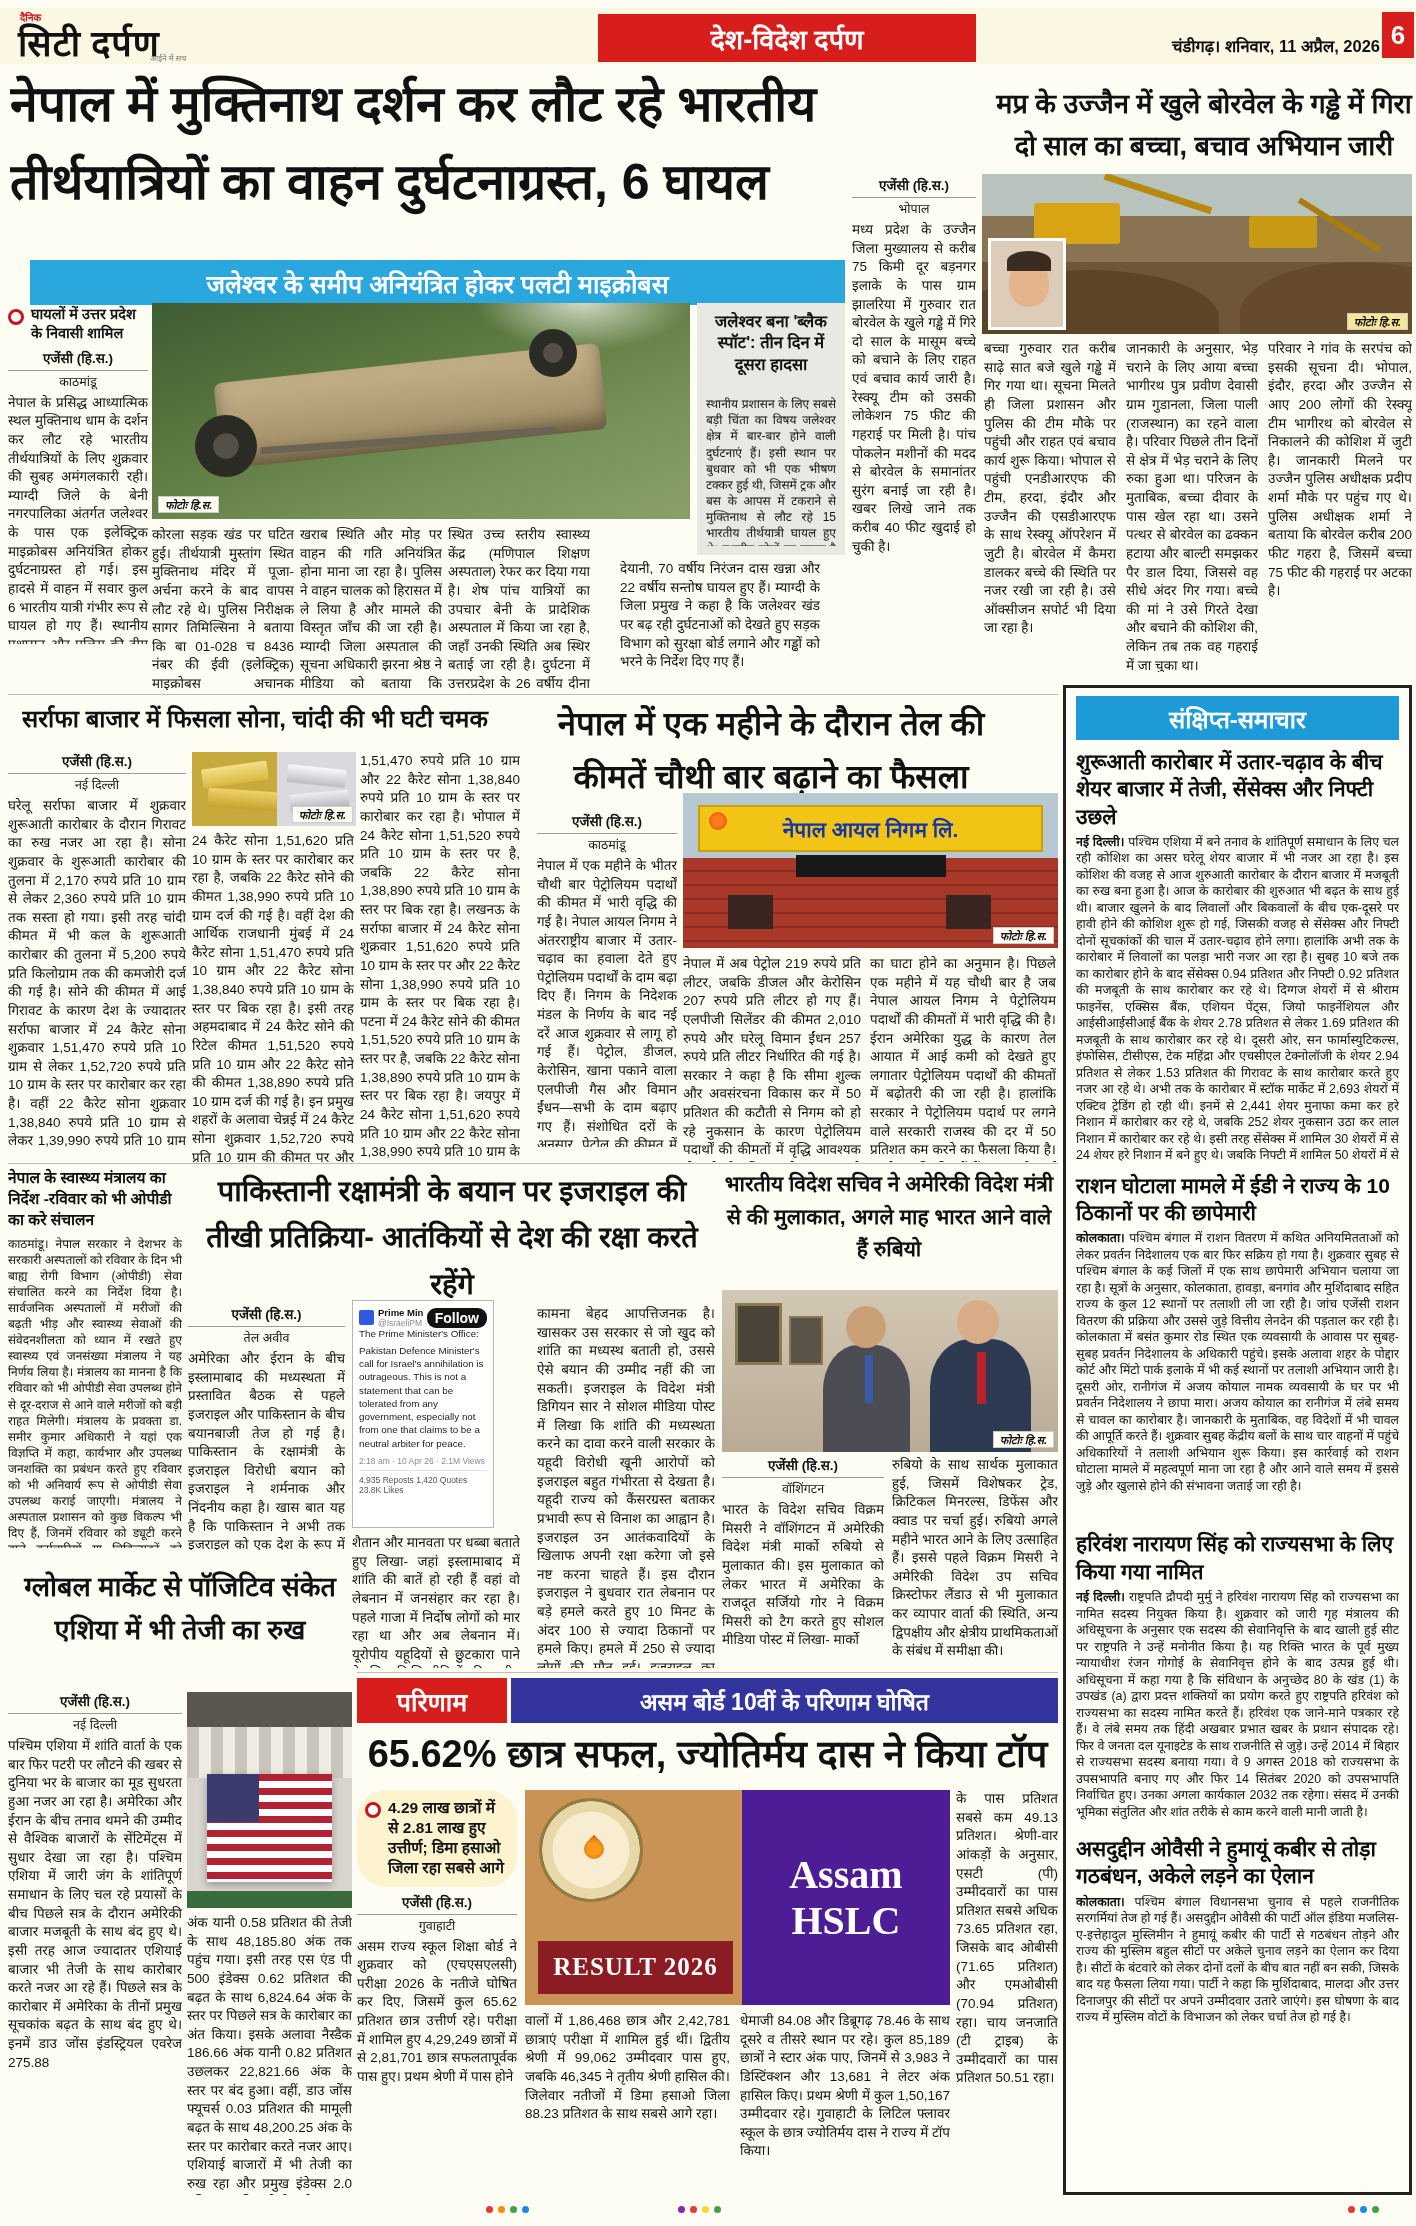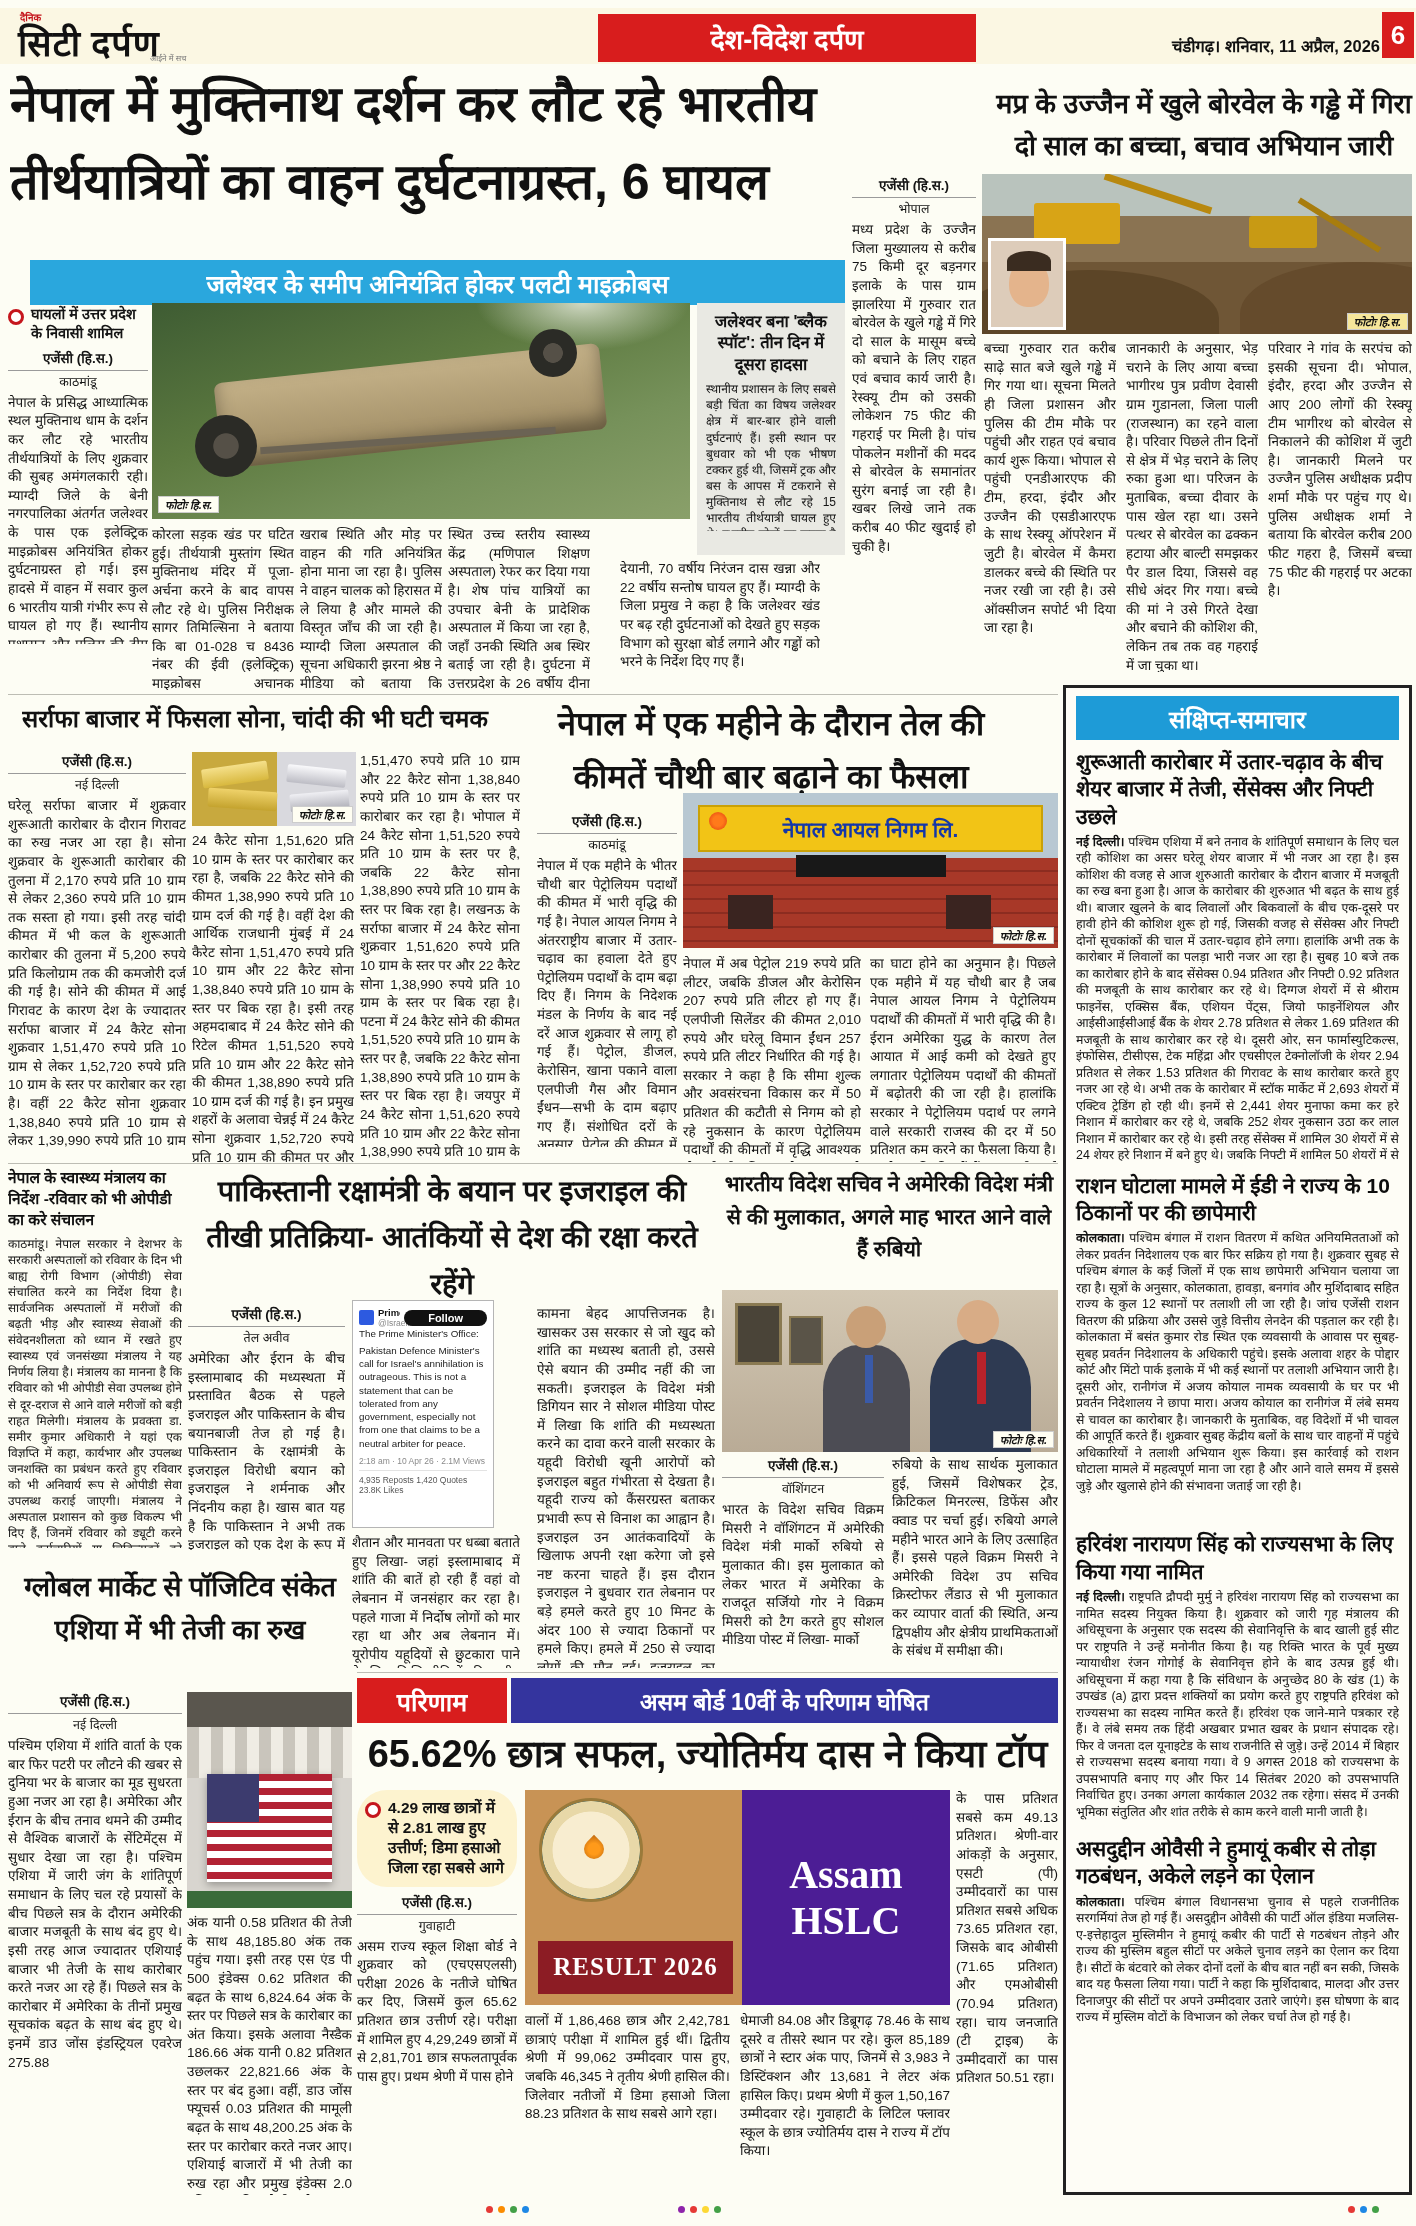--- a/index.html
+++ b/index.html
@@ -70,21 +70,21 @@
       <div class="body-txt">कोरला सड़क खंड पर घटित हुई। तीर्थयात्री मुस्तांग स्थित मुक्तिनाथ मंदिर में पूजा-अर्चना करने के बाद वापस लौट रहे थे। पुलिस निरीक्षक सागर तिमिल्सिना ने बताया कि बा 01-028 च 8436 नंबर की ईवी (इलेक्ट्रिक) माइक्रोबस अचानक अनियंत्रित होकर सड़क किनारे टकरा गई। प्रारंभिक जाँच में दुर्घटना का कारण सड़क की</div>
     </div>
   <div class="abs clip" style="left:300px;top:526px;width:142px;height:164px;">
       <div class="body-txt">खराब स्थिति और मोड़ पर वाहन की गति अनियंत्रित होना माना जा रहा है। पुलिस ने वाहन चालक को हिरासत में ले लिया है और मामले की विस्तृत जाँच की जा रही है। म्याग्दी जिला अस्पताल की सूचना अधिकारी झरना श्रेष्ठ ने मीडिया को बताया कि अस्पताल लाए गए छह घायलों में से एक की स्थिति गंभीर देखते हुए उन्हें तत्काल पोखरा</div>
     </div>
   <div class="abs clip" style="left:448px;top:526px;width:142px;height:164px;">
       <div class="body-txt">स्थित उच्च स्तरीय स्वास्थ्य केंद्र (मणिपाल शिक्षण अस्पताल) रेफर कर दिया गया है। शेष पांच यात्रियों का उपचार बेनी के प्रादेशिक अस्पताल में किया जा रहा है, जहाँ उनकी स्थिति अब स्थिर बताई जा रही है। दुर्घटना में उत्तरप्रदेश के 26 वर्षीय दीना मादी, 36 वर्षीय त्रिवेणी भारत, 50 वर्षीय प्रमोद शंकर यादव, 28 वर्षीय कैलाश</div>
     </div>
 
   <div class="abs graybox clip" style="left:697px;top:303px;width:148px;height:252px;">
-    <div class="center hl" style="font-size:16.5px;line-height:1.3;margin-bottom:6px;">जलेश्वर बना 'ब्लैक स्पॉट': तीन दिन में दूसरा हादसा</div>
+    <div class="center hl" style="font-size:16.5px;line-height:1.3;margin-bottom:21px;">जलेश्वर बना 'ब्लैक स्पॉट': तीन दिन में दूसरा हादसा</div>
     <div class="small-txt" style="height:150px;">स्थानीय प्रशासन के लिए सबसे बड़ी चिंता का विषय जलेश्वर क्षेत्र में बार-बार होने वाली दुर्घटनाएं हैं। इसी स्थान पर बुधवार को भी एक भीषण टक्कर हुई थी, जिसमें ट्रक और बस के आपस में टकराने से मुक्तिनाथ से लौट रहे 15 भारतीय तीर्थयात्री घायल हुए थे। स्थानीय लोगों का कहना है कि सड़क के इस हिस्से में तीखे मोड़ और सुरक्षा अवरोधकों की कमी के कारण वाहन चालक अक्सर नियंत्रण खो देते हैं।</div>
   </div>
   <div class="abs clip" style="left:620px;top:560px;width:200px;height:130px;">
       <div class="body-txt">देयानी, 70 वर्षीय निरंजन दास खन्ना और 22 वर्षीय सन्तोष घायल हुए हैं। म्याग्दी के जिला प्रमुख ने कहा है कि जलेश्वर खंड पर बढ़ रही दुर्घटनाओं को देखते हुए सड़क विभाग को सुरक्षा बोर्ड लगाने और गड्ढों को भरने के निर्देश दिए गए हैं।</div>
     </div>
 
   <div class="abs hl clip center" style="left:995px;top:84px;width:418px;height:88px;font-size:27px;line-height:1.55;">मप्र के उज्जैन में खुले बोरवेल के गड्ढे में गिरा दो साल का बच्चा, बचाव अभियान जारी</div>
 
   <div class="abs clip" style="left:852px;top:176px;width:124px;height:496px;">
     <div class="agency">एजेंसी (हि.स.)</div>
@@ -176,21 +176,21 @@
     <div class="body-txt" style="height:200px;">अमेरिका और ईरान के बीच इस्लामाबाद की मध्यस्थता में प्रस्तावित बैठक से पहले इजराइल और पाकिस्तान के बीच बयानबाजी तेज हो गई है। पाकिस्तान के रक्षामंत्री के इजराइल विरोधी बयान को इजराइल ने शर्मनाक और निंदनीय कहा है। खास बात यह है कि पाकिस्तान ने अभी तक इजराइल को एक देश के रूप में मान्यता नहीं दी है। दोनों देशों के बीच राजनयिक संबंध नहीं हैं। तेल अवीव और इस्लामाबाद के बीच बयानों की कड़वाहट नये सिरे से उस समय बढ़ी जब गुरुवार को पाकिस्तानी रक्षामंत्री ने सोशल मीडिया पोस्ट में इजराइल को</div>
   </div>
 
   <div class="abs clip" style="left:352px;top:1300px;width:142px;height:228px;border:1px solid #b5b5b5;background:#fff;padding:6px;font-family:'Liberation Sans',sans-serif;">
     <div style="display:flex;align-items:center;gap:4px;">
       <span style="width:15px;height:15px;background:#2d5ae0;flex:none;display:inline-block;border-radius:2px;"></span>
       <span style="flex:1;min-width:0;">
         <span class="hl" style="font-size:9.5px;display:block;white-space:nowrap;overflow:hidden;">Prime Minister of I...</span>
         <span style="font-size:8.5px;color:#888;display:block;">@IsraeliPM</span>
       </span>
-      <span style="background:#111;color:#fff;font-size:11px;font-weight:bold;padding:2px 24px;border-radius:9px;">Follow</span>
+      <span style="background:#111;color:#fff;font-size:14px;font-weight:bold;padding:2px 8px;border-radius:9px;">Follow</span>
     </div>
     <div style="font-size:9.8px;color:#222;">The Prime Minister's Office:</div>
     <div style="font-size:9.8px;line-height:1.35;margin-top:5px;color:#222;">Pakistan Defence Minister's call for Israel's annihilation is outrageous. This is not a statement that can be tolerated from any government, especially not from one that claims to be a neutral arbiter for peace.</div>
     <div style="font-size:8.5px;color:#8a8a8a;margin-top:6px;border-bottom:1px solid #e3e3e3;padding-bottom:4px;">2:18 am · 10 Apr 26 · 2.1M Views</div>
     <div style="font-size:8.5px;color:#555;margin-top:4px;">4,935 Reposts   1,420 Quotes   23.8K Likes</div>
   </div>
   <div class="abs clip" style="left:352px;top:1534px;width:168px;height:134px;">
       <div class="body-txt">शैतान और मानवता पर धब्बा बताते हुए लिखा- जहां इस्लामाबाद में शांति की बातें हो रही हैं वहां वो लेबनान में जनसंहार कर रहा है। पहले गाजा में निर्दोष लोगों को मार रहा था और अब लेबनान में। यूरोपीय यहूदियों से छुटकारा पाने के लिए फिलिस्तीनियों की जमीन पर इस कैंसरनुमा देश को बनाया है वो जहन्नुम में जलें। इजराइल के प्रधानमंत्री बेंजामिन नेतन्याहू कार्यालय ने एक्स पोस्ट कर पाकिस्तानी रक्षामंत्री के बयान की निंदा करते हुए कहा कि इसराइल के खात्मे की</div>
     </div>
   <div class="abs clip" style="left:537px;top:1305px;width:178px;height:363px;">

